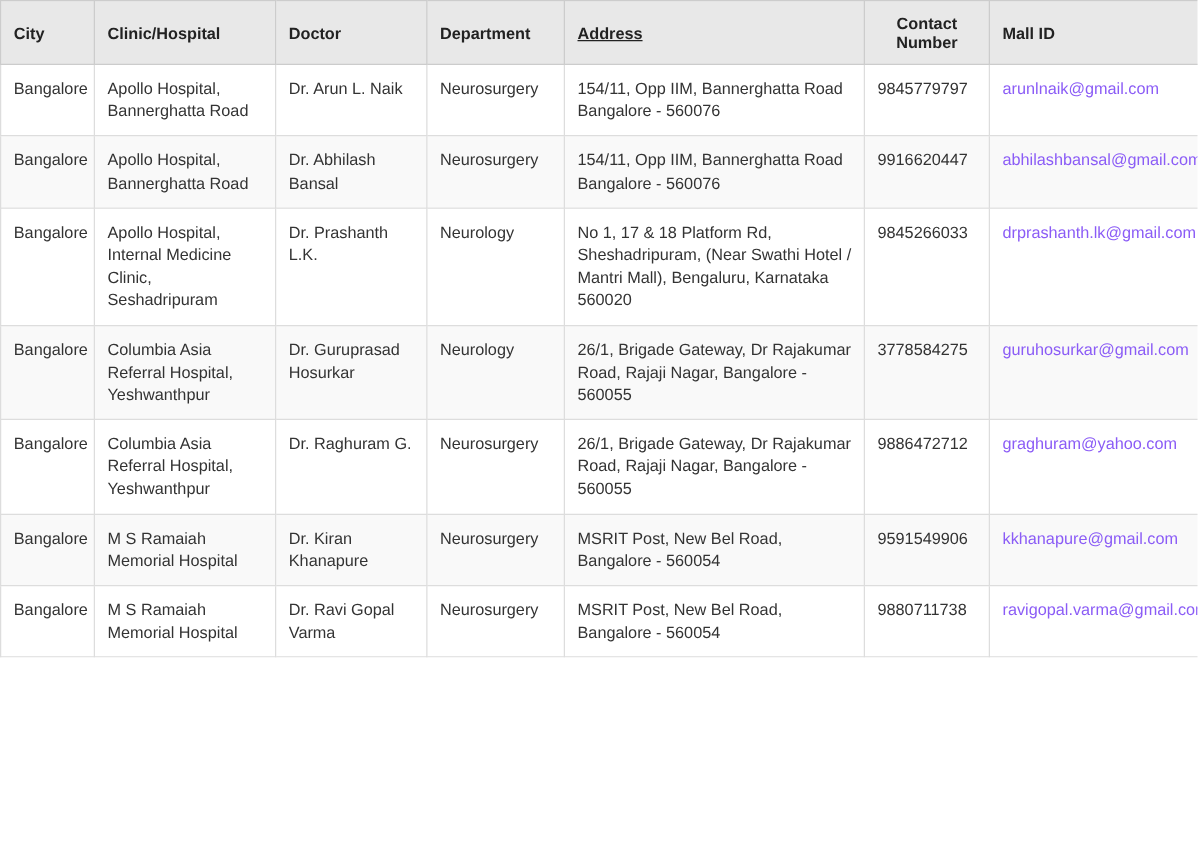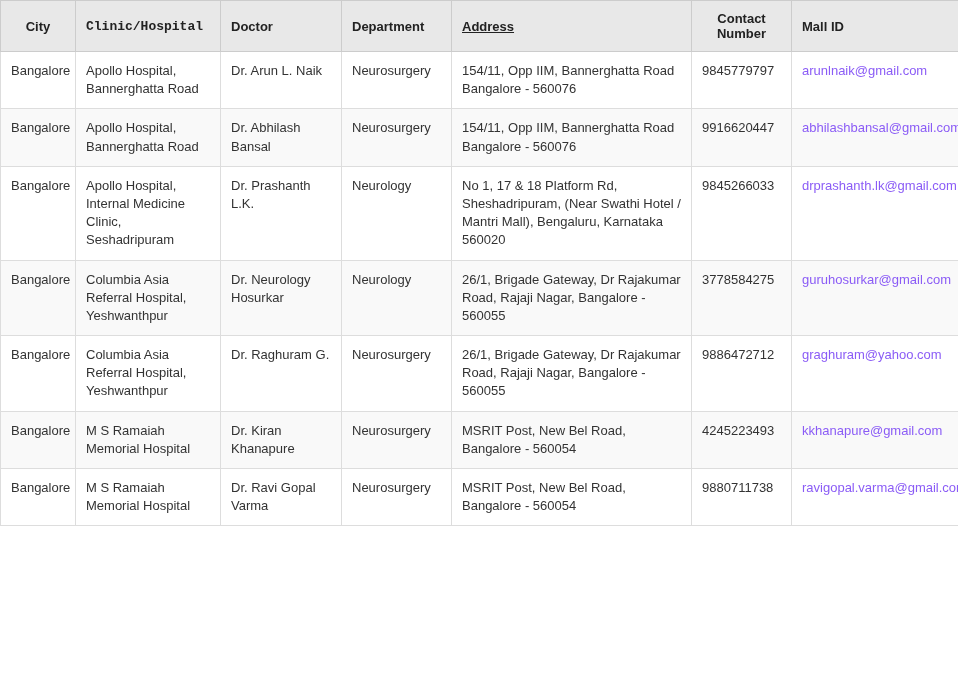--- a/index.html
+++ b/index.html
@@ -39,22 +39,22 @@
     tbody tr:nth-child(even) {
       background-color: #f9f9f9;
     }
     tbody td {
       padding: 10px 10px;
       border: 1px solid #ddd;
       vertical-align: top;
       font-size: 13px;
       line-height: 1.4;
     }
-    .col-city { width: 75px; text-align: center; }
-    .col-clinic { width: 145px; font-family: Liberation Mono, monospace; }
+    .col-city { width: 75px; }
+    .col-clinic { width: 145px; }
     .col-doctor { width: 121px; }
     .col-dept { width: 110px; }
     .col-address { width: 240px; text-decoration: underline; }
     .col-contact { width: 100px; text-align: center; }
     .col-email { width: 173px; }
 
     a.email-link {
       color: #8b5cf6;
       text-decoration: none;
     }
@@ -98,42 +98,42 @@
         <td>Apollo Hospital, Internal Medicine Clinic, Seshadripuram</td>
         <td>Dr. Prashanth L.K.</td>
         <td>Neurology</td>
         <td>No 1, 17 &amp; 18 Platform Rd, Sheshadripuram, (Near Swathi Hotel / Mantri Mall), Bengaluru, Karnataka 560020</td>
         <td>9845266033</td>
         <td><a class="email-link" href="mailto:drprashanth.lk@gmail.com">drprashanth.lk@gmail.com</a></td>
       </tr>
       <tr>
         <td>Bangalore</td>
         <td>Columbia Asia Referral Hospital, Yeshwanthpur</td>
-        <td>Dr. Neurology Hosurkar</td>
+        <td>Dr. Guruprasad Hosurkar</td>
         <td>Neurology</td>
         <td>26/1, Brigade Gateway, Dr Rajakumar Road, Rajaji Nagar, Bangalore - 560055</td>
         <td>3778584275</td>
         <td><a class="email-link" href="mailto:guruhosurkar@gmail.com">guruhosurkar@gmail.com</a></td>
       </tr>
       <tr>
         <td>Bangalore</td>
         <td>Columbia Asia Referral Hospital, Yeshwanthpur</td>
         <td>Dr. Raghuram G.</td>
         <td>Neurosurgery</td>
         <td>26/1, Brigade Gateway, Dr Rajakumar Road, Rajaji Nagar, Bangalore - 560055</td>
         <td>9886472712</td>
         <td><a class="email-link" href="mailto:graghuram@yahoo.com">graghuram@yahoo.com</a></td>
       </tr>
       <tr>
         <td>Bangalore</td>
         <td>M S Ramaiah Memorial Hospital</td>
         <td>Dr. Kiran Khanapure</td>
         <td>Neurosurgery</td>
         <td>MSRIT Post, New Bel Road, Bangalore - 560054</td>
-        <td>4245223493</td>
+        <td>9591549906</td>
         <td><a class="email-link" href="mailto:kkhanapure@gmail.com">kkhanapure@gmail.com</a></td>
       </tr>
       <tr>
         <td>Bangalore</td>
         <td>M S Ramaiah Memorial Hospital</td>
         <td>Dr. Ravi Gopal Varma</td>
         <td>Neurosurgery</td>
         <td>MSRIT Post, New Bel Road, Bangalore - 560054</td>
         <td>9880711738</td>
         <td><a class="email-link" href="mailto:ravigopal.varma@gmail.com">ravigopal.varma@gmail.com</a></td>

